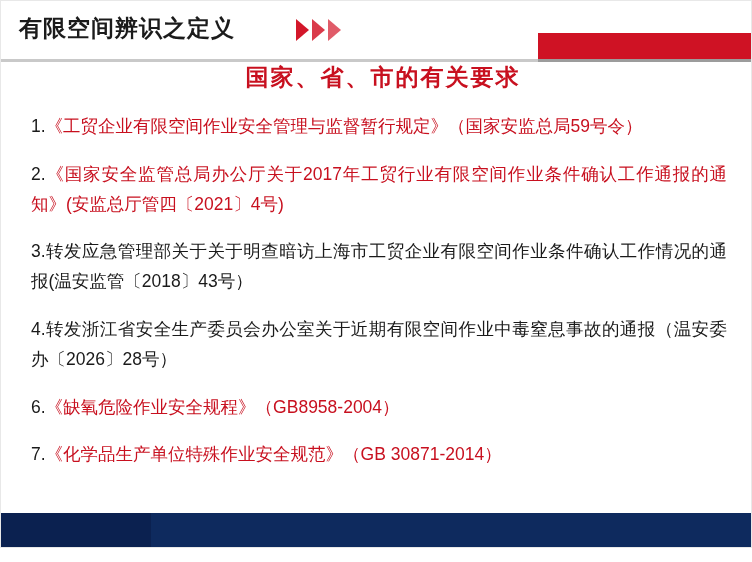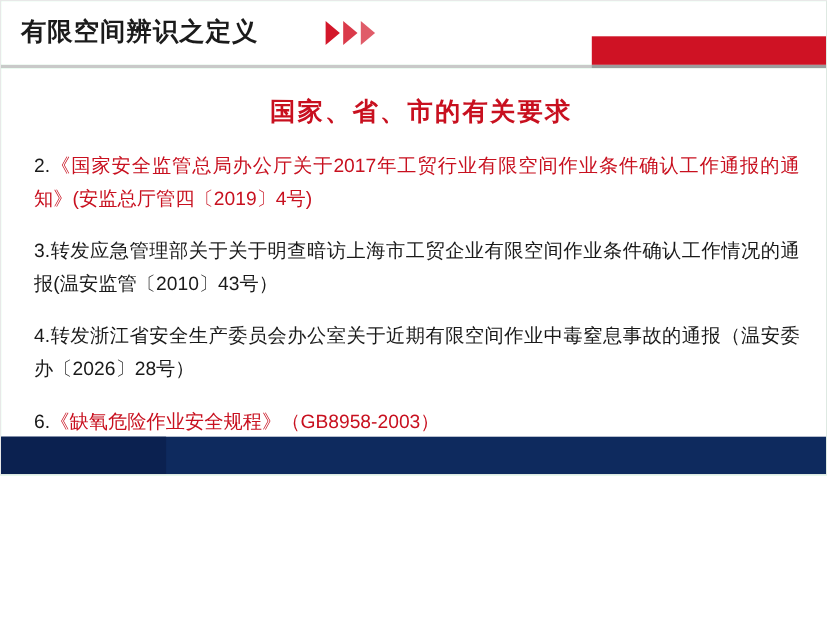--- a/index.html
+++ b/index.html
@@ -9,22 +9,22 @@
   body {
     width: 752px;
     height: 562px;
     background: #ffffff;
     font-family: "Liberation Sans", sans-serif;
     overflow: hidden;
   }
   .slide {
     position: relative;
     width: 752px;
-    height: 432px;
-    background: #86efac;
+    height: 548px;
+    background: #000000;
     box-sizing: border-box;
     border: 1px solid #e8e8e8;
     overflow: hidden;
   }
   
   .header {
     position: absolute;
     top: 0;
     left: 0;
     width: 752px;
@@ -85,21 +85,20 @@
   .content {
     position: absolute;
     top: 61px;
     left: 0;
     width: 752px;
     height: 501px;
     background: #ffffff;
   }
   .subtitle {
     text-align: center;
-    margin-top: 24px;
     font-size: 23px;
     font-weight: bold;
     color: #c8101f;
     letter-spacing: 2px;
     padding-left: 12px;
   }
   .list {
     margin: 18px 0 0 0;
     padding: 0 26px 0 30px;
   }
@@ -146,24 +145,25 @@
     </div>
     <div class="header-block"></div>
     <div class="header-rule"></div>
     <div class="header-rule-dark"></div>
   </div>
 
   <div class="content">
     <div class="subtitle">国家、省、市的有关要求</div>
 
     <div class="list">
-      <p class="item"><span>2.</span><span class="red">《国家安全监管总局办公厅关于2017年工贸行业有限空间作业条件确认工作通报的通知》(安监总厅管四〔2019〕4号)</span></p>
-      <p class="item"><span>3.</span><span>转发应急管理部关于关于明查暗访上海市工贸企业有限空间作业条件确认工作情况的通报(温安监管〔2010〕43号）</span></p>
+      <p class="item"><span>1.</span><span class="red">《工贸企业有限空间作业安全管理与监督暂行规定》（国家安监总局59号令）</span></p>
+      <p class="item"><span>2.</span><span class="red">《国家安全监管总局办公厅关于2017年工贸行业有限空间作业条件确认工作通报的通知》(安监总厅管四〔2021〕4号)</span></p>
+      <p class="item"><span>3.</span><span>转发应急管理部关于关于明查暗访上海市工贸企业有限空间作业条件确认工作情况的通报(温安监管〔2018〕43号）</span></p>
       <p class="item"><span>4.</span><span>转发浙江省安全生产委员会办公室关于近期有限空间作业中毒窒息事故的通报（温安委办〔2026〕28号）</span></p>
-      <p class="item"><span>6.</span><span class="red">《缺氧危险作业安全规程》（GB8958-2003）</span></p>
+      <p class="item"><span>6.</span><span class="red">《缺氧危险作业安全规程》（GB8958-2004）</span></p>
       <p class="item"><span>7.</span><span class="red">《化学品生产单位特殊作业安全规范》（GB 30871-2014）</span></p>
 
     </div>
   </div>
 
   <div class="footer">
     <div class="footer-accent"></div>
   </div>
 
 </div>

